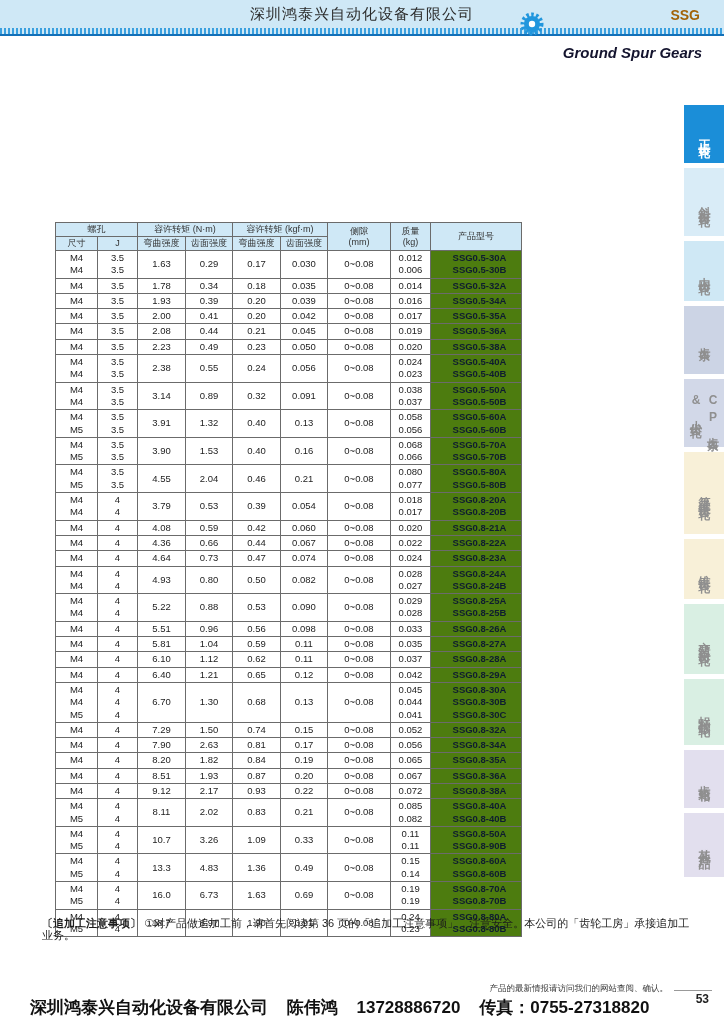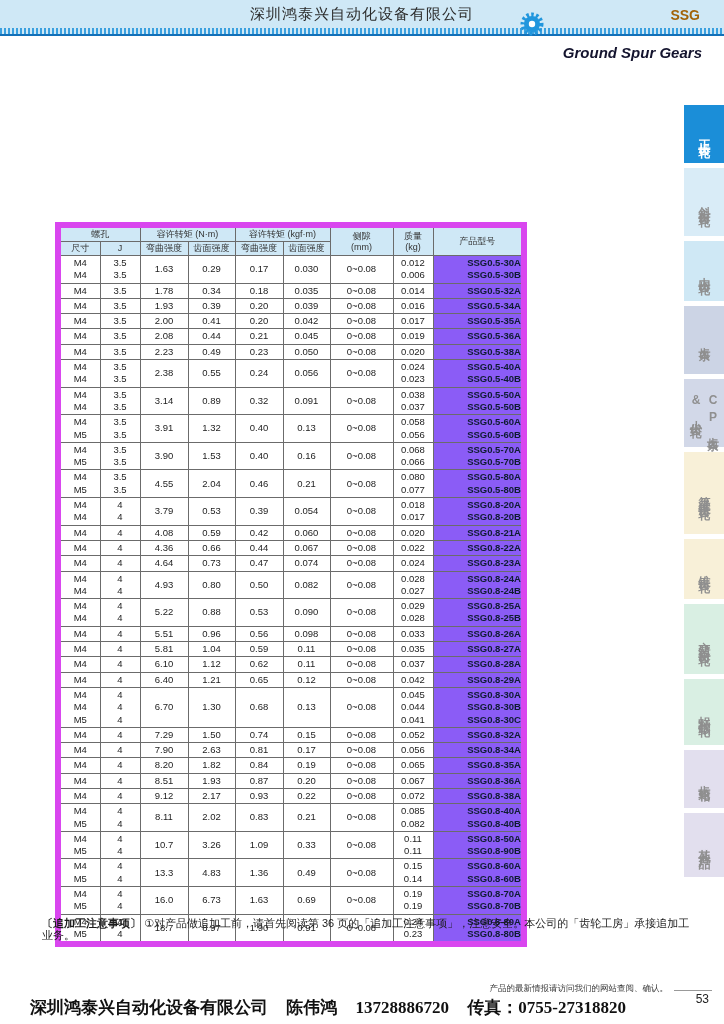--- a/index.html
+++ b/index.html
@@ -25,34 +25,34 @@
   .sidebar .tab {
     width:40px; margin-bottom:5px; display:flex; align-items:center; justify-content:center;
     writing-mode:vertical-rl; text-orientation:upright;
     font-size:12px; font-weight:bold; color:#8f8f8f; letter-spacing:3px; line-height:17px;
   }
   .sidebar .tab.active { color:#fff; }
   
   .gear-table { position:absolute; left:55px; top:222px; width:466px;
     border-collapse:collapse; table-layout:fixed; }
   .gear-table th, .gear-table td { border:1px solid #6b6b6b; text-align:center; vertical-align:middle; }
-  .gear-table { border:6px solid #d946ef; }
+  .gear-table { border:1px solid #d946ef; }
   .gear-table th { background:#cfe8f6; font-weight:normal; font-size:9px; color:#333; padding:1px 0; line-height:11px; }
   .gear-table td { font-size:9.5px; color:#1c1c1c; padding:1px 0; }
   .gear-table td div { line-height:12.3px; }
-  .gear-table td.model { background:#8b5cf6; font-weight:bold; text-align:right; padding-left:7px; color:#0e1c30; }
+  .gear-table td.model { background:#4d7c0f; font-weight:bold; text-align:center; padding-left:7px; color:#0e1c30; }
   
   .note { position:absolute; left:42px; top:917px; width:650px; font-size:11px; color:#1c1c1c; line-height:12px; }
   .note b { font-weight:bold; }
   .footer-notice { position:absolute; right:56px; top:983px; font-size:8.5px; color:#3a3a3a; }
   .page-rule { position:absolute; right:12px; top:990px; width:38px; border-top:1px solid #999; }
-  .page-number { position:absolute; right:15px; top:992px; font-size:12px; font-weight:normal; color:#222; }
+  .page-number { position:absolute; right:15px; top:992px; font-size:12px; font-weight:bold; color:#222; }
   .footer-main {
     position:absolute; left:30px; top:996px; width:680px;
-    font-family:Liberation Serif, serif; font-weight:bold; font-size:17px; color:#111; white-space:nowrap;
+    font-family:Liberation Sans, sans-serif; font-weight:bold; font-size:17px; color:#111; white-space:nowrap;
   }
   .footer-main span { margin-right:14px; }
 </style>
 </head>
 <body>
 
 <div class="header-bar">
   <div class="company-title">深圳鸿泰兴自动化设备有限公司</div>
   <div class="ssg-code">SSG</div>
 </div>

